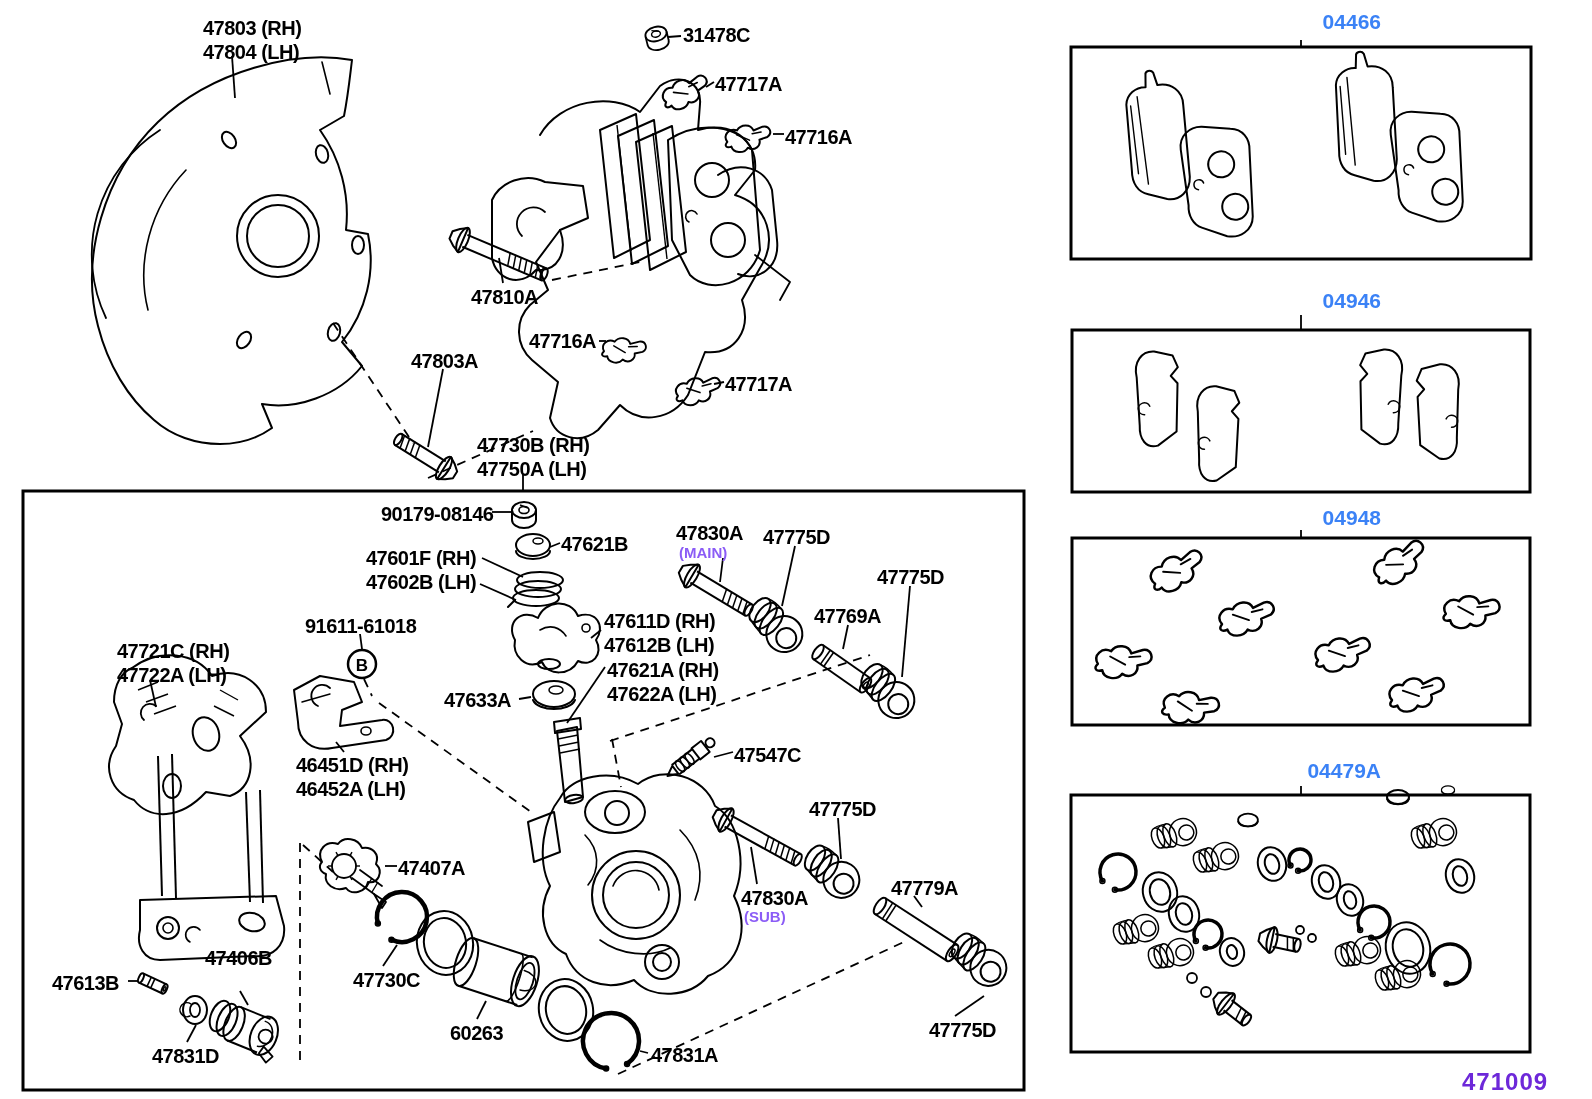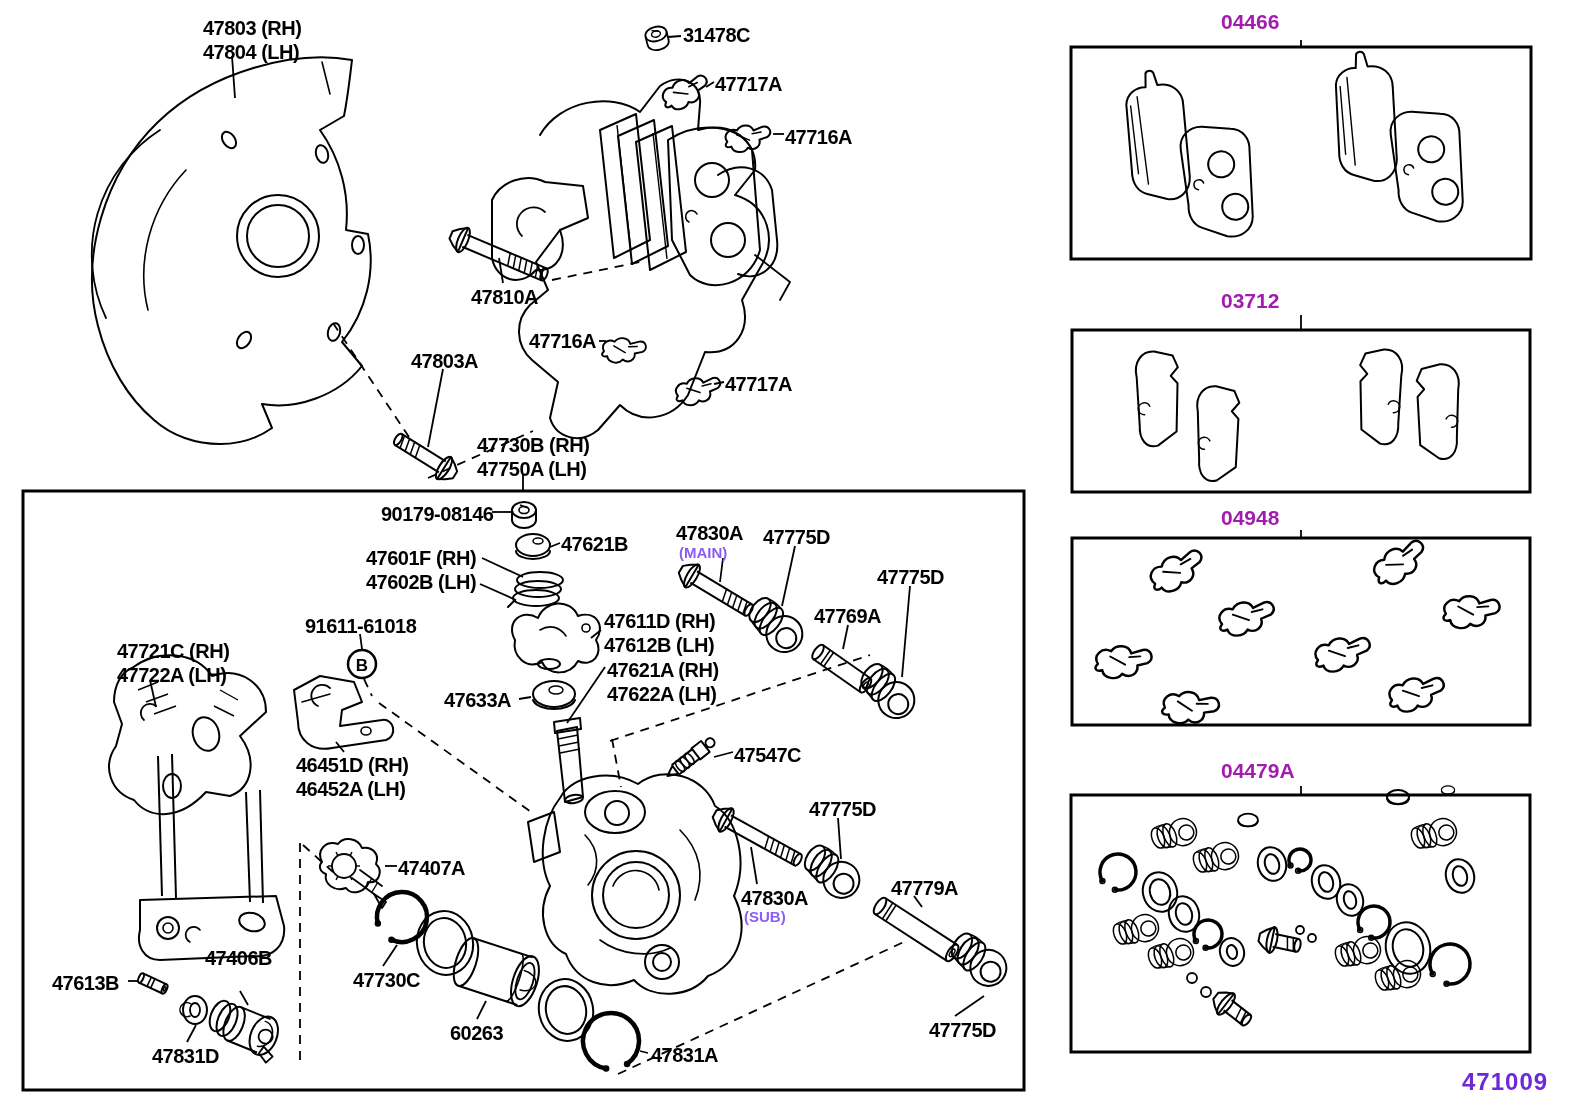--- a/index.html
+++ b/index.html
@@ -2,22 +2,22 @@
 <html><head>
 <meta charset="utf-8">
 <style>
   html,body{margin:0;padding:0;background:#fff}
   #stage{position:relative;width:1592px;height:1099px;background:#ffffff;
          font-family:"Liberation Sans",sans-serif;overflow:hidden}
   #art{position:absolute;left:0;top:0}
   .lbl{position:absolute;font-weight:bold;font-size:20px;line-height:24px;
        letter-spacing:-0.5px;color:#000;white-space:pre-line}
   .sub{position:absolute;font-weight:bold;font-size:15px;color:#8b5cf6}
-  .plbl{position:absolute;width:160px;text-align:left;font-weight:bold;
-        font-size:21px;color:#a21caf}
+  .plbl{position:absolute;width:160px;text-align:right;font-weight:bold;
+        font-size:21px;color:#3b82f6}
   .fig{position:absolute;font-weight:bold;font-size:24px;letter-spacing:1px;color:#6d28d9}
 </style>
 </head>
 <body>
 
 <div id="stage">
   <svg id="art" width="1592" height="1099" viewBox="0 0 1592 1099" xmlns="http://www.w3.org/2000/svg">
       <g>
         <rect x="23" y="491" width="1001" height="599" fill="none" stroke="#000" stroke-width="3"></rect>
         <rect x="1071" y="47" width="460" height="212" fill="none" stroke="#000" stroke-width="3"></rect>
@@ -663,17 +663,17 @@
   <div class="lbl" style="left:398px;top:856px">47407A</div>
   <div class="lbl" style="left:353px;top:968px">47730C</div>
   <div class="lbl" style="left:52px;top:971px">47613B</div>
   <div class="lbl" style="left:205px;top:946px">47406B</div>
   <div class="lbl" style="left:152px;top:1044px">47831D</div>
   <div class="lbl" style="left:450px;top:1021px">60263</div>
   <div class="lbl" style="left:651px;top:1043px">47831A</div>
   <div class="lbl" style="left:929px;top:1018px">47775D</div>
 
   <div class="plbl" style="left:1221px;top:10px">04466</div>
-  <div class="plbl" style="left:1221px;top:289px">03712</div>
+  <div class="plbl" style="left:1221px;top:289px">04946</div>
   <div class="plbl" style="left:1221px;top:506px">04948</div>
   <div class="plbl" style="left:1221px;top:759px">04479A</div>
   <div class="fig" style="left:1462px;top:1068px">471009</div>
 </div>
 
 </body></html>

